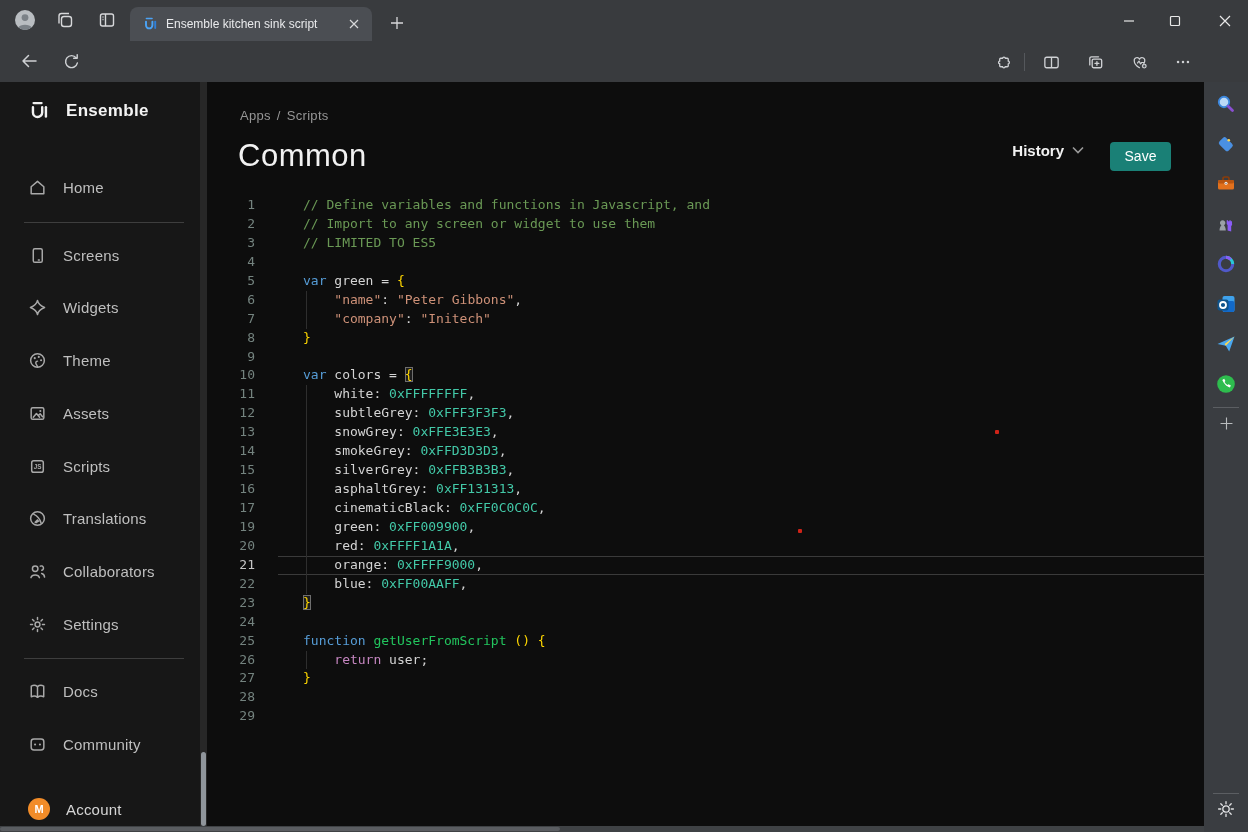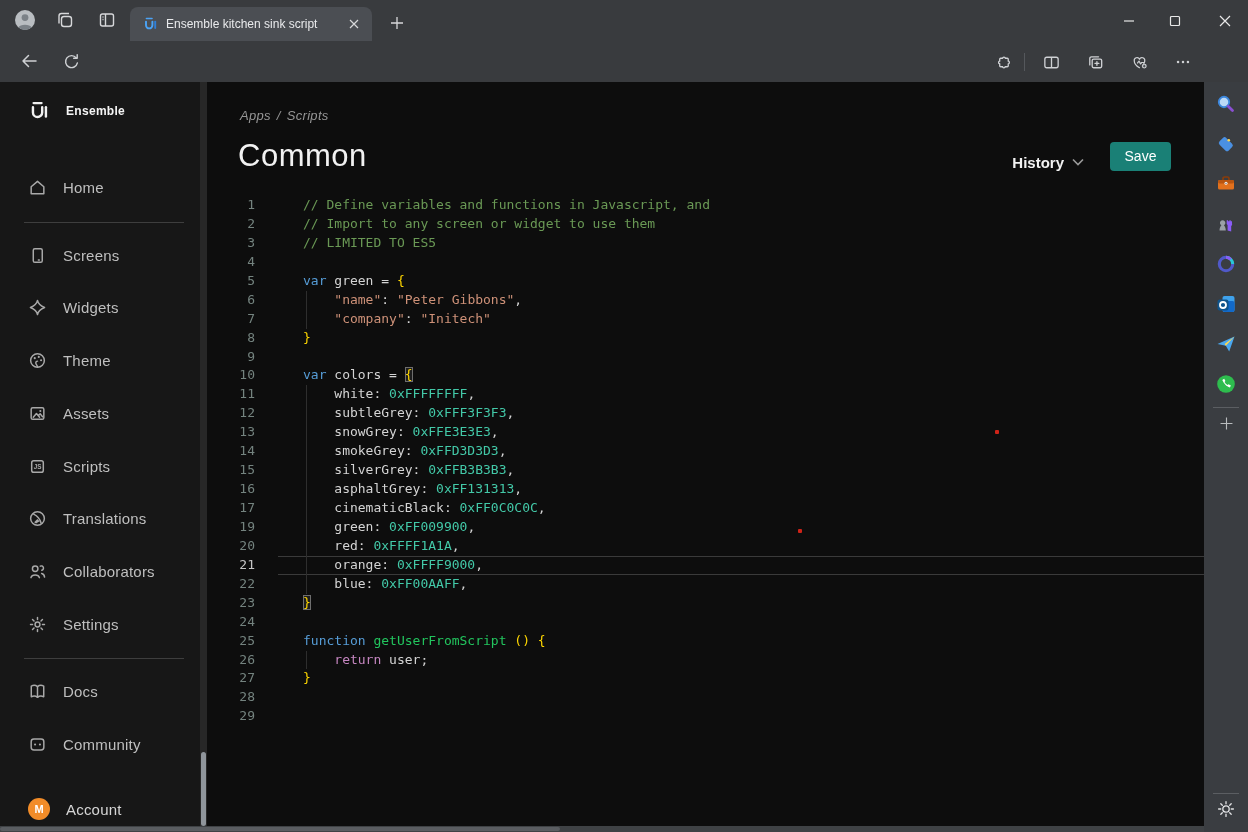--- a/index.html
+++ b/index.html
@@ -46,43 +46,43 @@
   #edge-strip { position:absolute; left:1204px; top:82px; width:44px; height:750px; background:#3a3d41;
     display:flex; flex-direction:column; align-items:center; }
   #edge-icons { display:flex; flex-direction:column; align-items:center; padding-top:9px; gap:14px; }
   .edge-ic { width:26px; height:26px; display:flex; align-items:center; justify-content:center; border-radius:6px; }
   .edge-div { width:26px; height:1px; background:#5b5e62; margin:10px 0 2px; }
   #edge-bottom { margin-top:auto; display:flex; flex-direction:column; align-items:center; padding-bottom:10px; }
 
   
   #sidebar { position:absolute; left:0; top:82px; width:200px; height:744px; background:#171717; }
   #brand { position:absolute; left:28px; top:18px; display:flex; align-items:center; gap:16px; }
-  #brand-name { color:#f4f4f4; font-size:12px; font-weight:700; letter-spacing:.3px; }
+  #brand-name { color:#f4f4f4; font-size:17px; font-weight:700; letter-spacing:.3px; }
   .side-item { position:absolute; left:28px; display:flex; align-items:center; gap:16px; height:30px;
     cursor:pointer; }
   .side-item .lbl { color:#bfbfbf; font-size:15px; letter-spacing:.2px; }
   .side-div { position:absolute; left:24px; width:160px; height:1px; background:#3e3e3e; }
   #account-row .lbl { color:#d6d6d6;text-align:right; }
   #account-avatar { width:22px; height:22px; border-radius:50%; background:#f28c28; color:#fff;
     font-size:11px; font-weight:700; display:flex; align-items:center; justify-content:center; }
 
   #side-scroll { position:absolute; left:200px; top:82px; width:7px; height:744px; background:#272727; }
   #side-thumb { position:absolute; left:1px; top:670px; width:5px; height:74px; background:#8f959b; border-radius:3px; }
 
   
   #hbar { position:absolute; left:0; top:826px; width:1204px; height:6px; background:#3f4245; }
   #hthumb { position:absolute; left:0; top:1px; width:560px; height:4px; background:#5a5d61; border-radius:2px; }
 
   
   #content { position:absolute; left:207px; top:82px; width:997px; height:744px; background:#0d0d0d; overflow:hidden; }
-  #crumbs { margin:26px 0 0 33px; font-size:13px; color:#969696; letter-spacing:.3px;font-style:italic; }
+  #crumbs { margin:26px 0 0 33px; font-size:13px; color:#969696; letter-spacing:.3px; }
   #crumbs span { margin-right:6px; }
   #title-row { display:flex; align-items:center; margin:10px 33px 0 31px; height:46px; }
   #page-title { color:#f2f2f2; font-size:31px; font-weight:400; letter-spacing:.5px; }
-  #title-actions { margin-left:auto; display:flex; align-items:flex-end; gap:26px; }
+  #title-actions { margin-left:auto; display:flex; align-items:flex-start; gap:26px; }
   #history-btn { display:flex; align-items:center; gap:8px; color:#f2f2f2; font-size:15px; font-weight:700; cursor:pointer; }
   #save-btn { width:61px; height:29px; background:#1a8076; color:#fff; font-size:14px; border:none;
     border-radius:4px; cursor:pointer; font-family:"Liberation Sans",sans-serif; }
 
   
   #editor { margin-top:17px; font-family:"DejaVu Sans Mono", monospace; font-size:13px; }
   .eline { display:flex; height:18.95px; line-height:18.95px; white-space:pre; }
   .gut { width:71px; text-align:right; padding-right:23px; color:#74837f; flex:0 0 71px; }
   .code { flex:1; position:relative; padding-left:25px; color:#d4d4d4; }
   .eline.cur .gut { color:#c6c6c6; }

